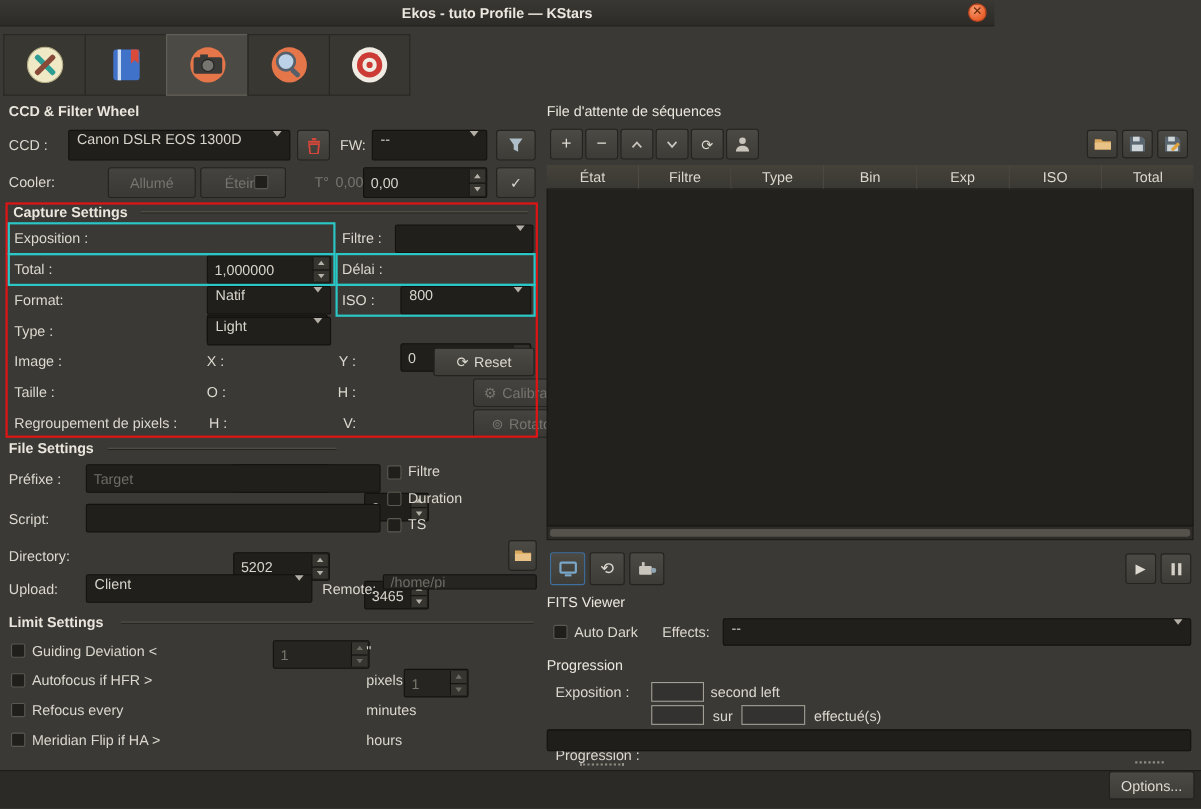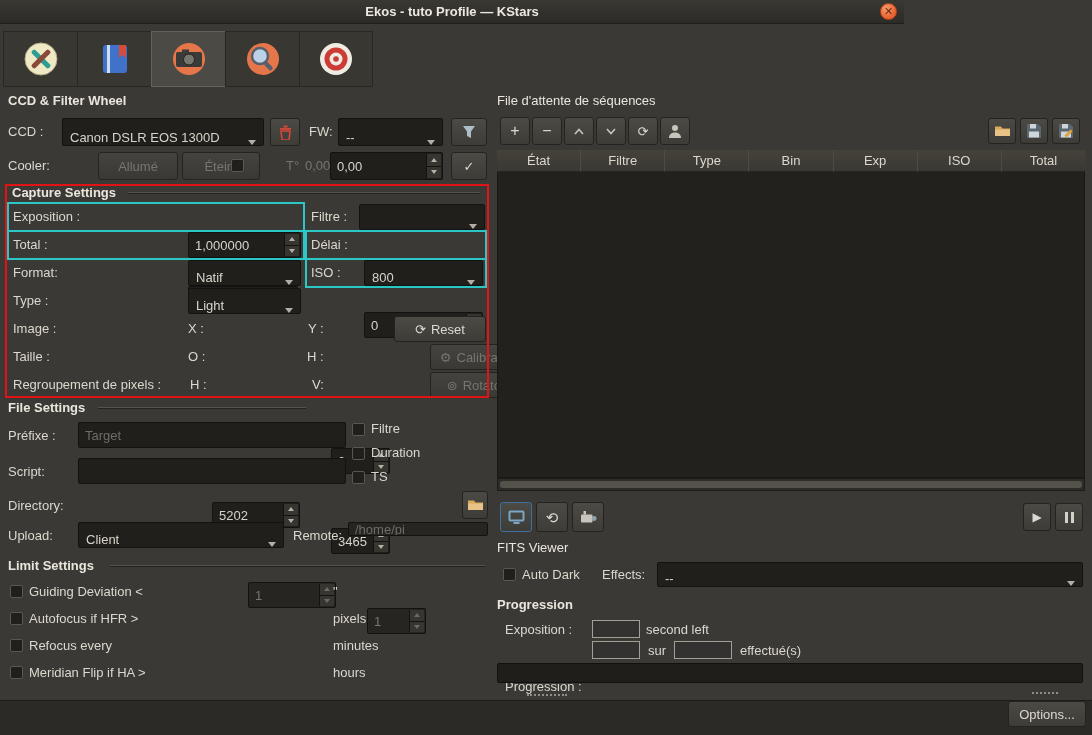--- a/index.html
+++ b/index.html
@@ -35,21 +35,21 @@
   .tab {
     width:74px; height:56px; background:#393732;
     border:1px solid #282722; border-right:none;
     display:flex; align-items:center; justify-content:center;
   }
   .tab:last-child { border-right:1px solid #282722; }
   .tab.active { background:#4c4a44; border-color:#64615a; }
 
   .combo {
     background:#201f1b; border:1px solid #131210; border-radius:2px;
-    display:flex; align-items:flex-end; justify-content:space-between;
+    display:flex; align-items:flex-start; justify-content:space-between;
     padding:0 7px; color:#d8d4cb;
   }
   .carrow { width:0; height:0; border-left:4px solid transparent;
     border-right:4px solid transparent; border-top:5px solid #b3afa6; margin-left:6px; flex:none;}
 
   .spin {
     background:#201f1b; border:1px solid #131210; border-radius:2px;
     display:flex; align-items:center; padding:0 20px 0 6px;
     position:relative; color:#d8d4cb;
   }
@@ -481,21 +481,21 @@
 
   <div class="abs stitle" style="left:497px;top:540px;font-weight:normal;">FITS Viewer</div>
   <span class="check abs" style="left:503px;top:568px;"></span>
   <div class="abs lbl" style="left:522px;top:567px;">Auto Dark</div>
   <div class="abs lbl" style="left:602px;top:567px;">Effects:</div>
   <div class="combo abs" style="left:657px;top:562px;width:426px;height:25px;">
     <span>--</span>
     <span class="carrow"></span>
   </div>
 
-  <div class="abs stitle" style="left:497px;top:597px;font-weight:bold;">Progression</div>
+  <div class="abs stitle" style="left:497px;top:597px;font-weight:normal;">Progression</div>
   <div class="abs lbl" style="left:505px;top:622px;">Exposition :</div>
   <div class="abs" style="left:592px;top:620px;width:48px;height:18px;background:#343230;border:1px solid #a39f96;"></div>
   <div class="abs lbl" style="left:646px;top:622px;">second left</div>
 
   <div class="abs lbl" style="left:505px;top:643px;margin-top:36px;">Progression :</div>
   <div class="abs" style="left:592px;top:641px;width:48px;height:18px;background:#343230;border:1px solid #a39f96;"></div>
   <div class="abs lbl" style="left:648px;top:643px;">sur</div>
   <div class="abs" style="left:674px;top:641px;width:58px;height:18px;background:#343230;border:1px solid #a39f96;"></div>
   <div class="abs lbl" style="left:740px;top:643px;">effectué(s)</div>
 

